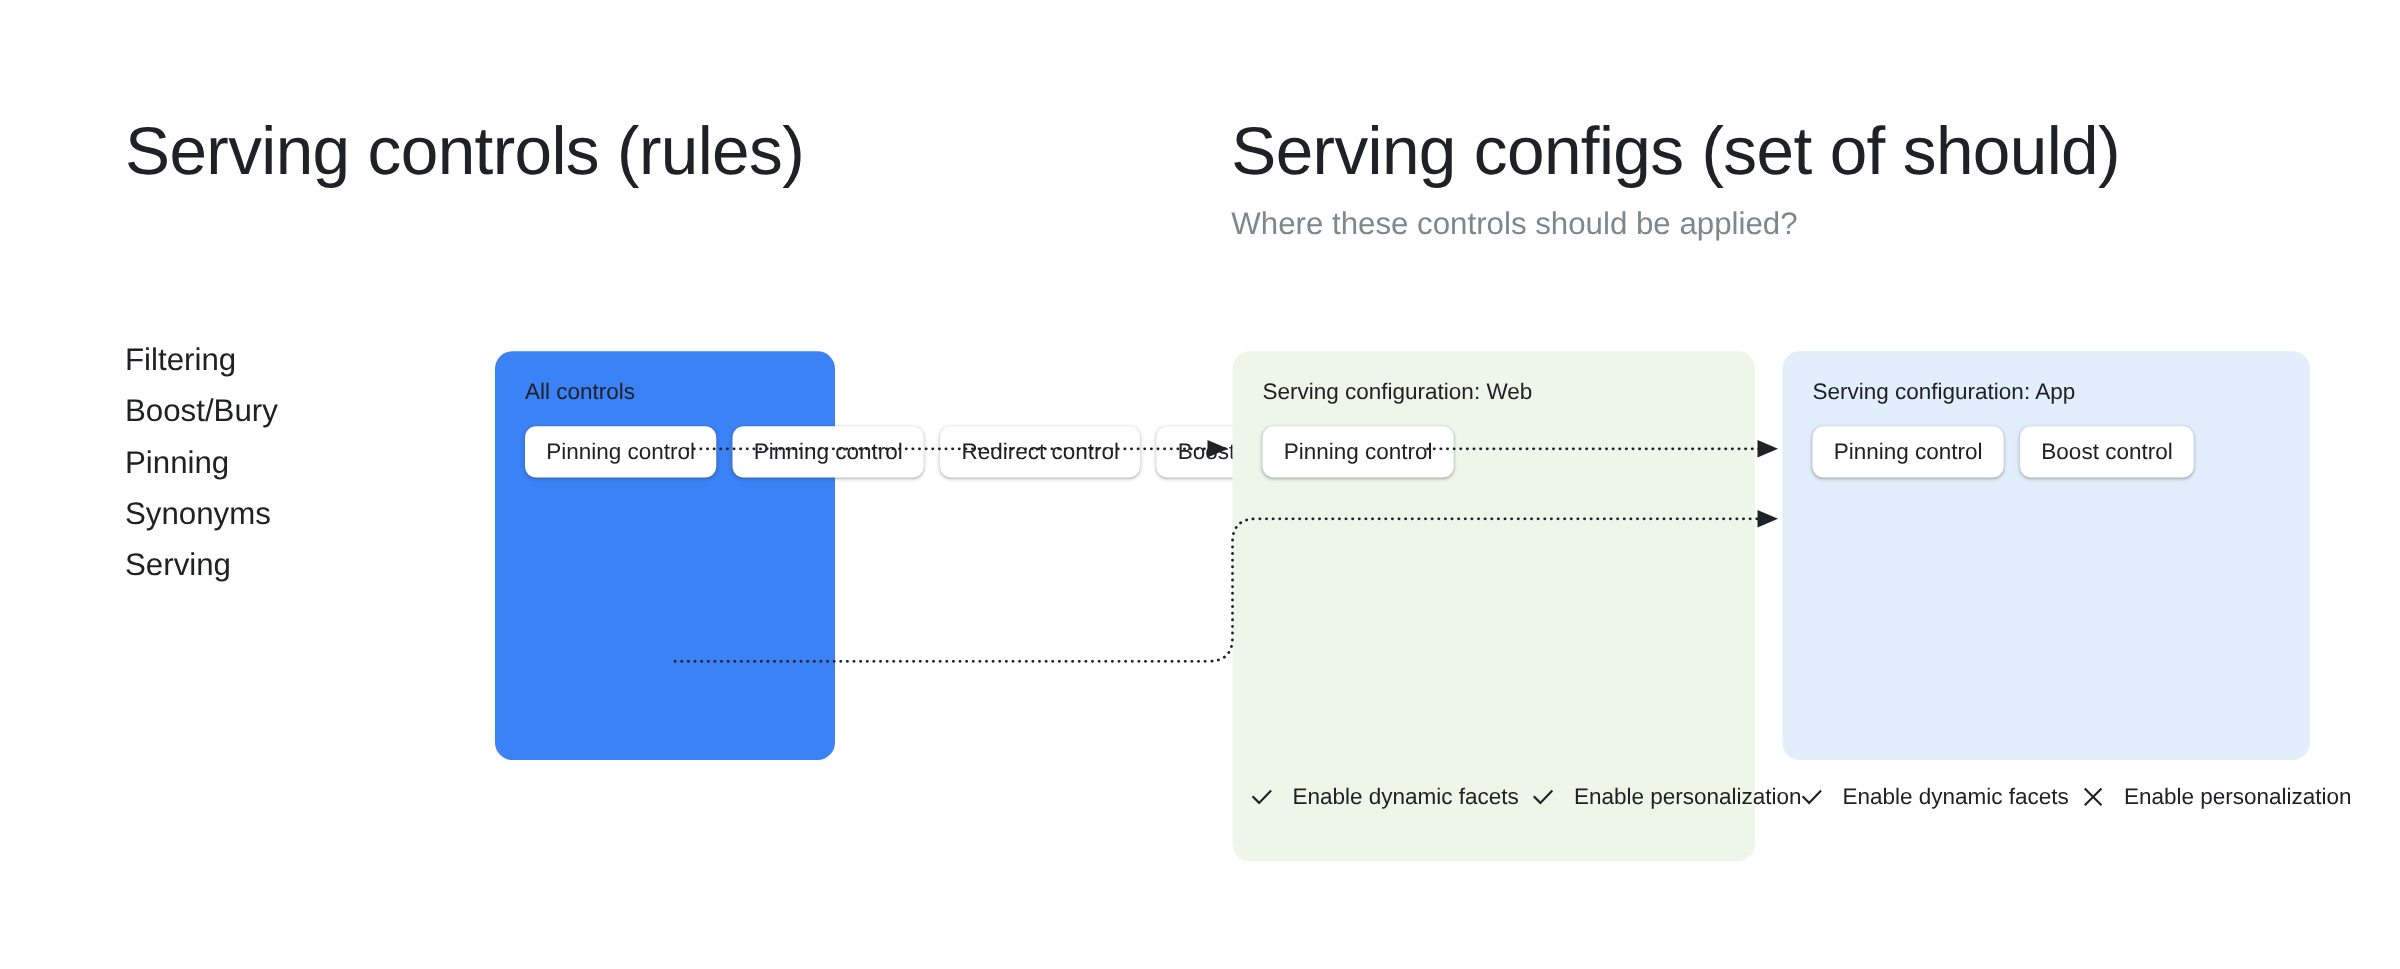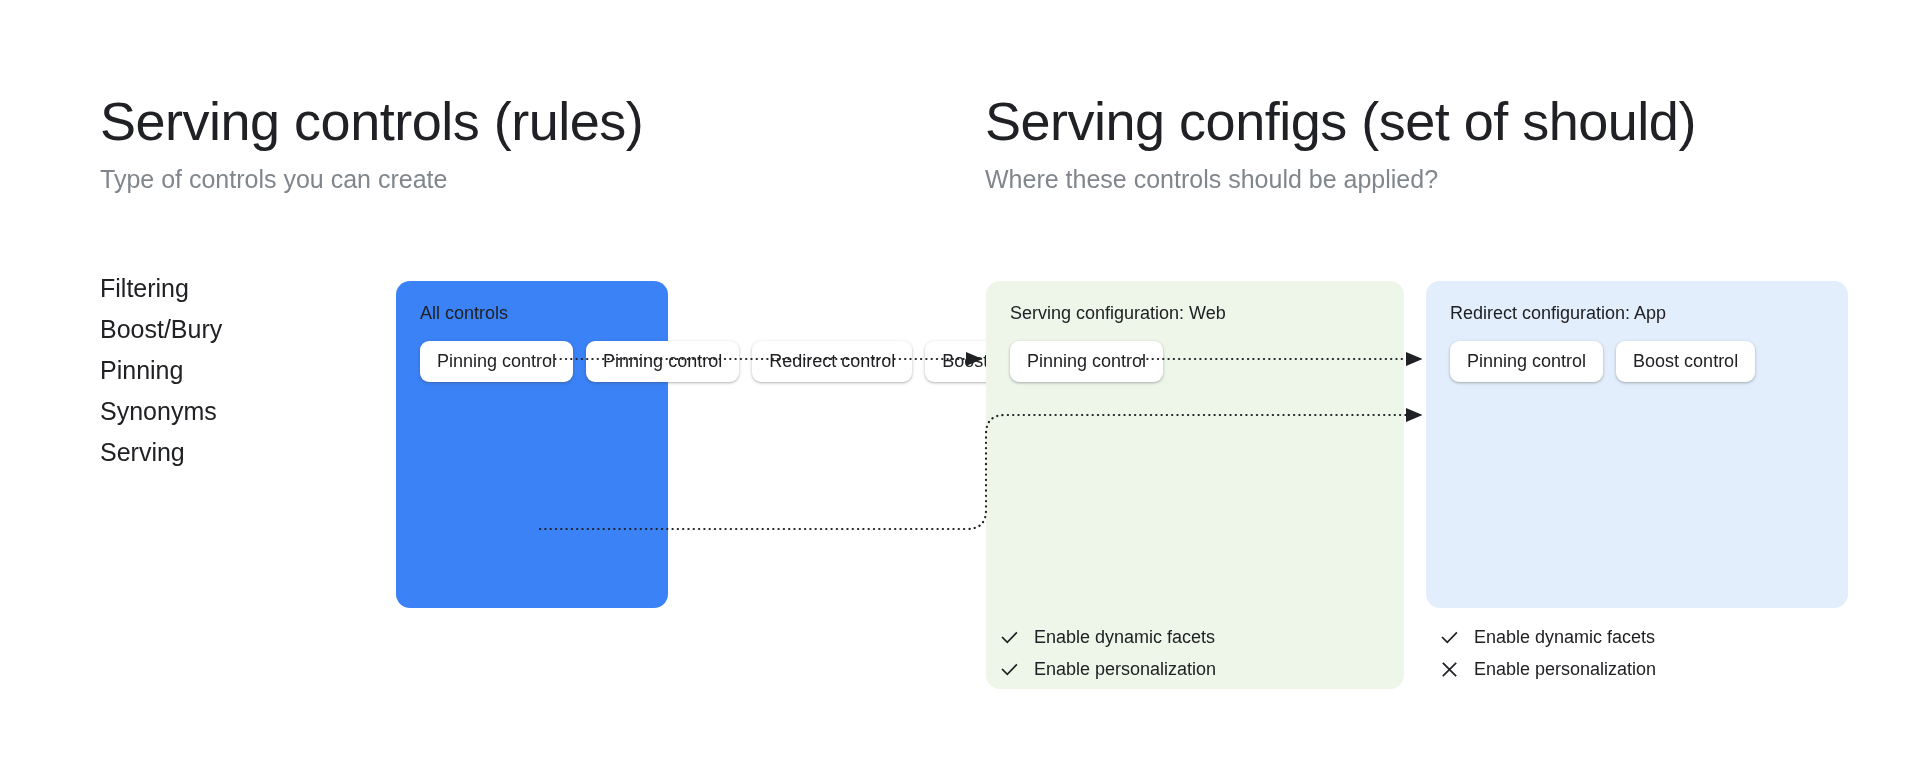--- a/index.html
+++ b/index.html
@@ -94,21 +94,21 @@
   }
 
   #panel-all  { left: 396px;  top: 281px; width: 272px; height: 327px; background: #3b82f6; }
   #panel-web  { left: 986px;  top: 281px; width: 418px; height: 408px; background: #eef5e9; }
   #panel-app  { left: 1426px; top: 281px; width: 422px; height: 327px; background: #e2eefb; }
 
   
   .feature-list {
     position: absolute;
     display: flex;
-    flex-direction: column;
+    flex-direction: row;
     gap: 10px;
   }
   #features-web { left: 1000px; top: 627px; }
   #features-app { left: 1440px; top: 627px; }
   .feature-row {
     display: flex;
     align-items: center;
     gap: 15px;
   }
   .feature-icon {
@@ -135,21 +135,20 @@
     pointer-events: none;
   }
 </style>
 </head>
 <body>
 
 <div id="stage">
 
   <div class="col-head" id="head-left">
     <h1>Serving controls (rules)</h1>
-    <p>Type of controls you can create</p>
   </div>
 
   <div class="col-head" id="head-right">
     <h1>Serving configs (set of should)</h1>
     <p>Where these controls should be applied?</p>
   </div>
 
   <div id="type-list">
     <div class="type-item">Filtering</div>
     <div class="type-item">Boost/Bury</div>
@@ -169,21 +168,21 @@
   </div>
 
   <div class="panel" id="panel-web">
     <div class="panel-title">Serving configuration: Web</div>
     <div class="chip-stack">
       <div class="chip">Pinning control</div>
     </div>
   </div>
 
   <div class="panel" id="panel-app">
-    <div class="panel-title">Redirect configuration: App</div>
+    <div class="panel-title">Serving configuration: App</div>
     <div class="chip-stack">
       <div class="chip">Pinning control</div>
       <div class="chip">Boost control</div>
     </div>
   </div>
 
   <div class="feature-list" id="features-web">
     <div class="feature-row">
       <span class="feature-icon">
         <svg width="19" height="19" viewBox="0 0 19 19" aria-hidden="true">

